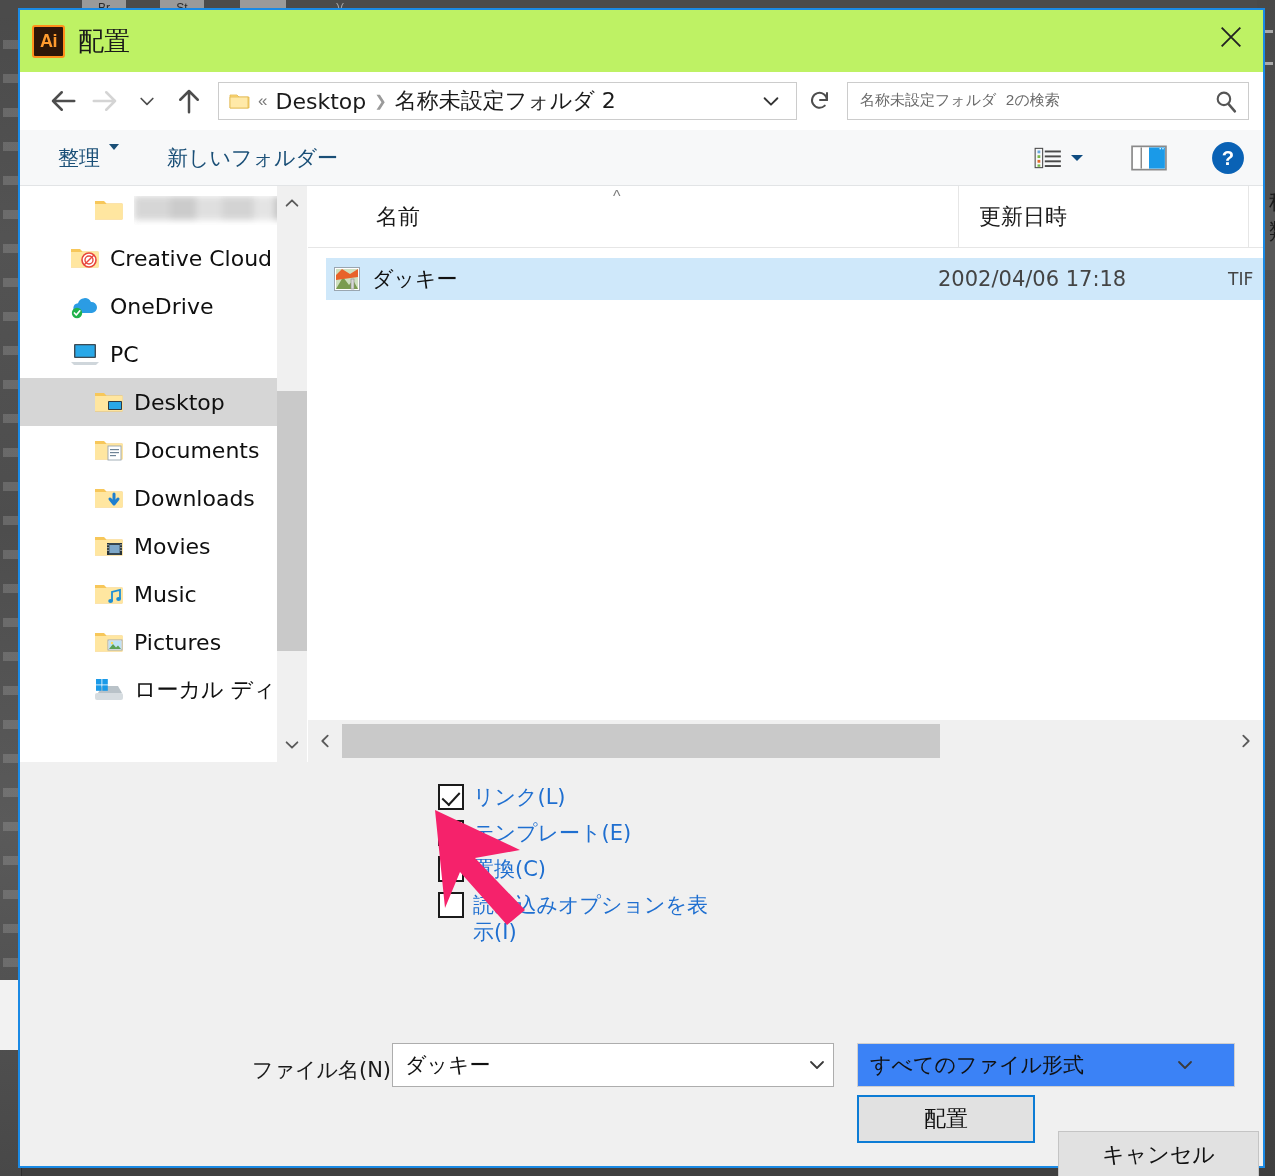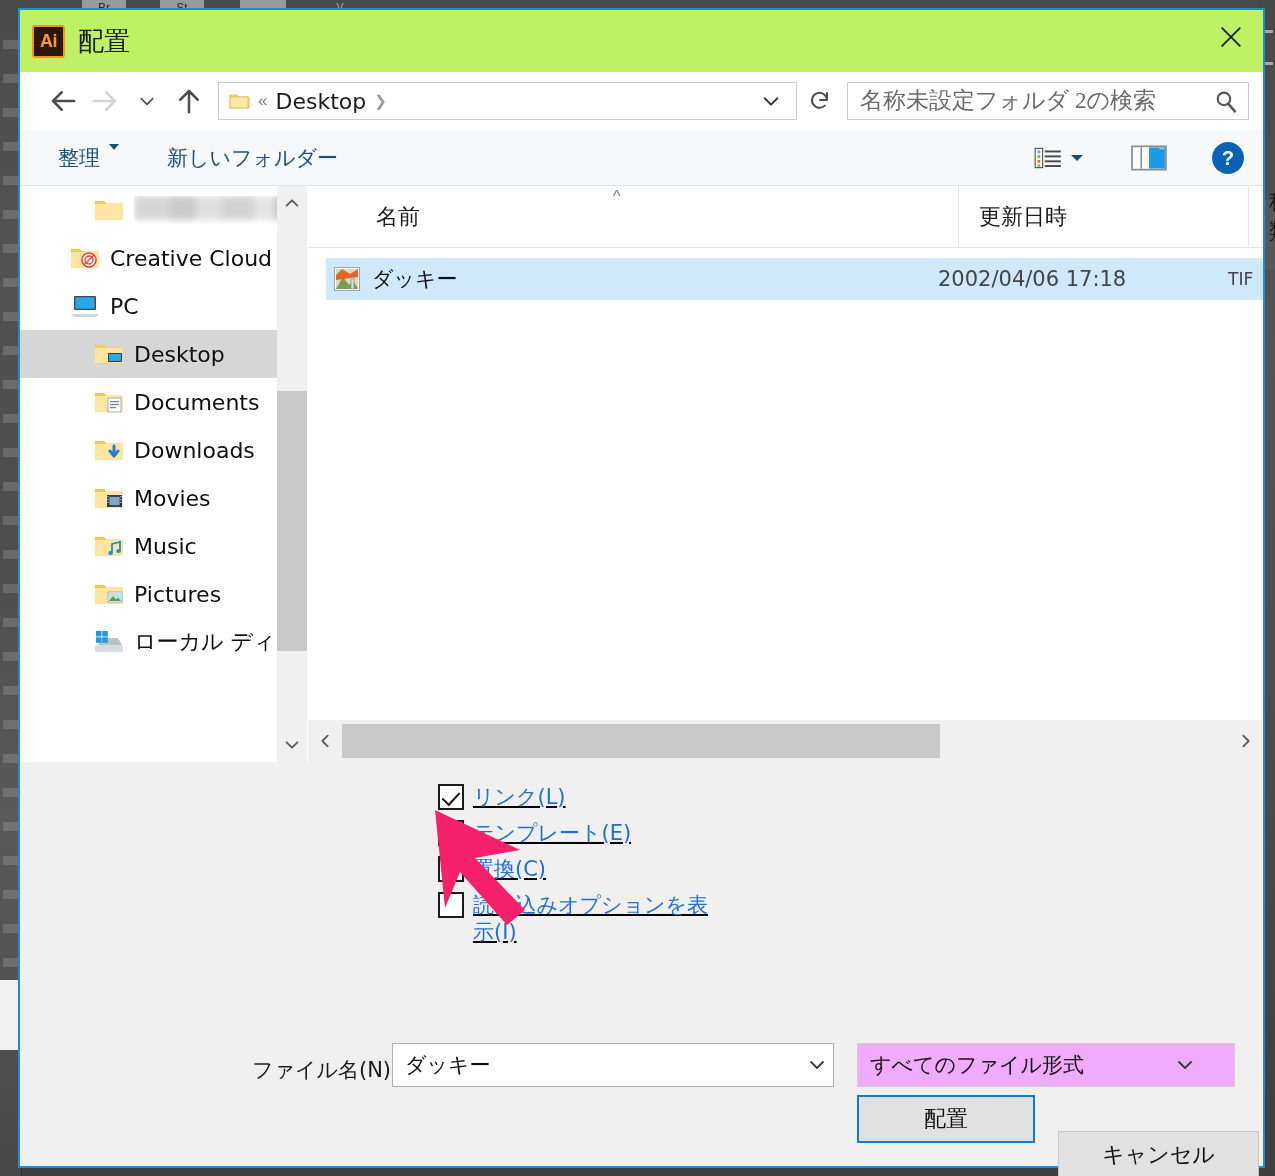--- a/index.html
+++ b/index.html
@@ -150,22 +150,22 @@
   .searchbar {
     flex: 0 0 402px;
     height: 38px; margin-left: 8px;
     border: 1px solid #cccccc;
     background: #ffffff;
     display: flex; align-items: center;
     padding: 0 10px;
   }
   .searchbar input {
     flex: 1 1 auto; border: 0; outline: 0;
-    font-size: 23px; color: #7f1d1d;
-    font-family: Liberation Serif, serif;
+    font-size: 15px; color: #7f1d1d;
+    font-family: Liberation Mono, monospace;
     background: transparent; min-width: 0;
   }
   .searchbar input::placeholder { color:#6a6a6a; opacity:1; }
 
   
   .toolbar {
     height: 56px; flex: 0 0 56px;
     background: #f7f8f9;
     border-bottom: 1px solid #e2e4e6;
     display: flex; align-items: center;
@@ -307,21 +307,20 @@
     width: 598px; height: 34px; background: #c9c9c9; cursor: pointer;
   }
   .hscroll .hspace { flex: 1 1 auto; }
 
   
   .options {
     flex: 0 0 240px;
     background: #f0f0f0;
     padding: 22px 0 0 418px;
     position: relative;
-    text-decoration: underline;
   }
   .cbrow {
     display: flex; align-items: flex-start;
     margin-bottom: 9px; cursor: pointer; width: 290px;
   }
   .cbox {
     width: 26px; height: 26px; flex: 0 0 26px;
     border: 2px solid #1b1b1b; background: #ffffff;
     margin-right: 9px; position: relative;
   }
@@ -361,21 +360,21 @@
     display: flex; align-items: center; padding: 0 6px 0 10px;
   }
   .filename-box input {
     flex: 1 1 auto; border: 0; outline: 0; background: transparent;
     font-size: 21px; color: #111;
     font-family: "DejaVu Sans", sans-serif; min-width: 0;
   }
   .filetype-box {
     position: absolute; left: 837px; top: 1033px;
     width: 378px; height: 44px;
-    background: #f0abfc; border: 1px solid #cfcfcf;
+    background: #3b82f6; border: 1px solid #cfcfcf;
     display: flex; align-items: center; padding: 0 8px 0 12px;
     cursor: pointer;
   }
   .filetype-box span {
     flex: 1 1 auto;
     font-size: 21px; color: #111;
     font-family: "DejaVu Sans", sans-serif;
   }
   .btn {
     position: absolute; height: 48px;
@@ -448,20 +447,21 @@
     <div class="addressbar">
       <span class="crumb-folder">
         <svg viewBox="0 0 21 17" width="21" height="17">
           <path d="M1 2 h7 l2 2 h10 v11 h-19 z" fill="#ffd97a" stroke="#e2b94f" stroke-width="0.8"></path>
           <path d="M1 4 h18 v11 h-18 z" fill="#ffe9a8" stroke="#e2b94f" stroke-width="0.8"></path>
         </svg>
       </span>
       <span class="crumb-sep">«</span>
       <span class="crumb-text">Desktop</span>
       <span class="crumb-sep chev">❯</span>
+      <span class="crumb-text">名称未設定フォルダ 2</span>
       <span class="crumb-arrow">
         <svg viewBox="0 0 24 24" width="22" height="22">
           <path d="M5 9 L12 16 L19 9" stroke="#333" stroke-width="2" fill="none" stroke-linecap="round" stroke-linejoin="round"></path>
         </svg>
       </span>
     </div>
 
     <div class="refresh-btn">
       <svg viewBox="0 0 24 24" width="24" height="24">
         <path d="M19 11 a7.5 7.5 0 1 0 -2.2 5.6" stroke="#4d4d4d" stroke-width="2" fill="none" stroke-linecap="round"></path>
@@ -535,20 +535,28 @@
           </div>
           <div class="side-item lvl1">
             <span class="side-ico"><svg viewBox="0 0 30 26" width="30" height="26">
                 <path d="M1 4 h9 l2.5 2.5 h16 v16 h-27.5 z" fill="#f7c75a"></path>
                 <path d="M1 7 h27.5 v15 h-27.5 z" fill="#ffe6a0"></path>
                 <circle cx="19" cy="15" r="7" fill="#ffffff" stroke="#e8453c" stroke-width="1.6"></circle>
                 <path d="M15 15 a4 4 0 0 1 8 0 a4 4 0 0 1 -8 0" fill="none" stroke="#e8453c" stroke-width="1.4"></path>
                 <path d="M14 20 L24 10" stroke="#e8453c" stroke-width="1.4"></path>
               </svg></span>
             <span class="side-label">Creative Cloud Files</span>
+          </div>
+          <div class="side-item lvl1">
+            <span class="side-ico"><svg viewBox="0 0 30 26" width="30" height="26">
+                <path d="M7 20 a5 5 0 0 1 1 -9.8 a7 7 0 0 1 13 -1.2 a5.2 5.2 0 0 1 1 11 z" fill="#2b9ce4"></path>
+                <circle cx="7" cy="20" r="5.2" fill="#21b24b"></circle>
+                <path d="M4.4 20 L6.3 22 L9.8 17.8" stroke="#ffffff" stroke-width="1.7" fill="none" stroke-linecap="round" stroke-linejoin="round"></path>
+              </svg></span>
+            <span class="side-label">OneDrive</span>
           </div>
           <div class="side-item lvl1">
             <span class="side-ico"><svg viewBox="0 0 30 26" width="30" height="26">
                 <rect x="4" y="3" width="22" height="14" rx="1" fill="#3d4b55"></rect>
                 <rect x="5.4" y="4.3" width="19.2" height="11.4" fill="#29a8e8"></rect>
                 <path d="M1 21 h28 l-3 3 h-22 z" fill="#cfd6db"></path>
               </svg></span>
             <span class="side-label">PC</span>
           </div>
           <div class="side-item lvl2 selected">

